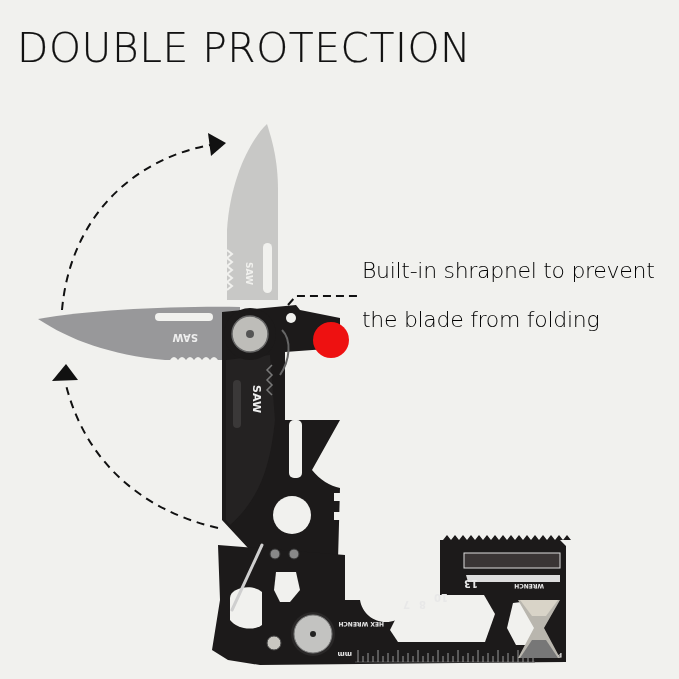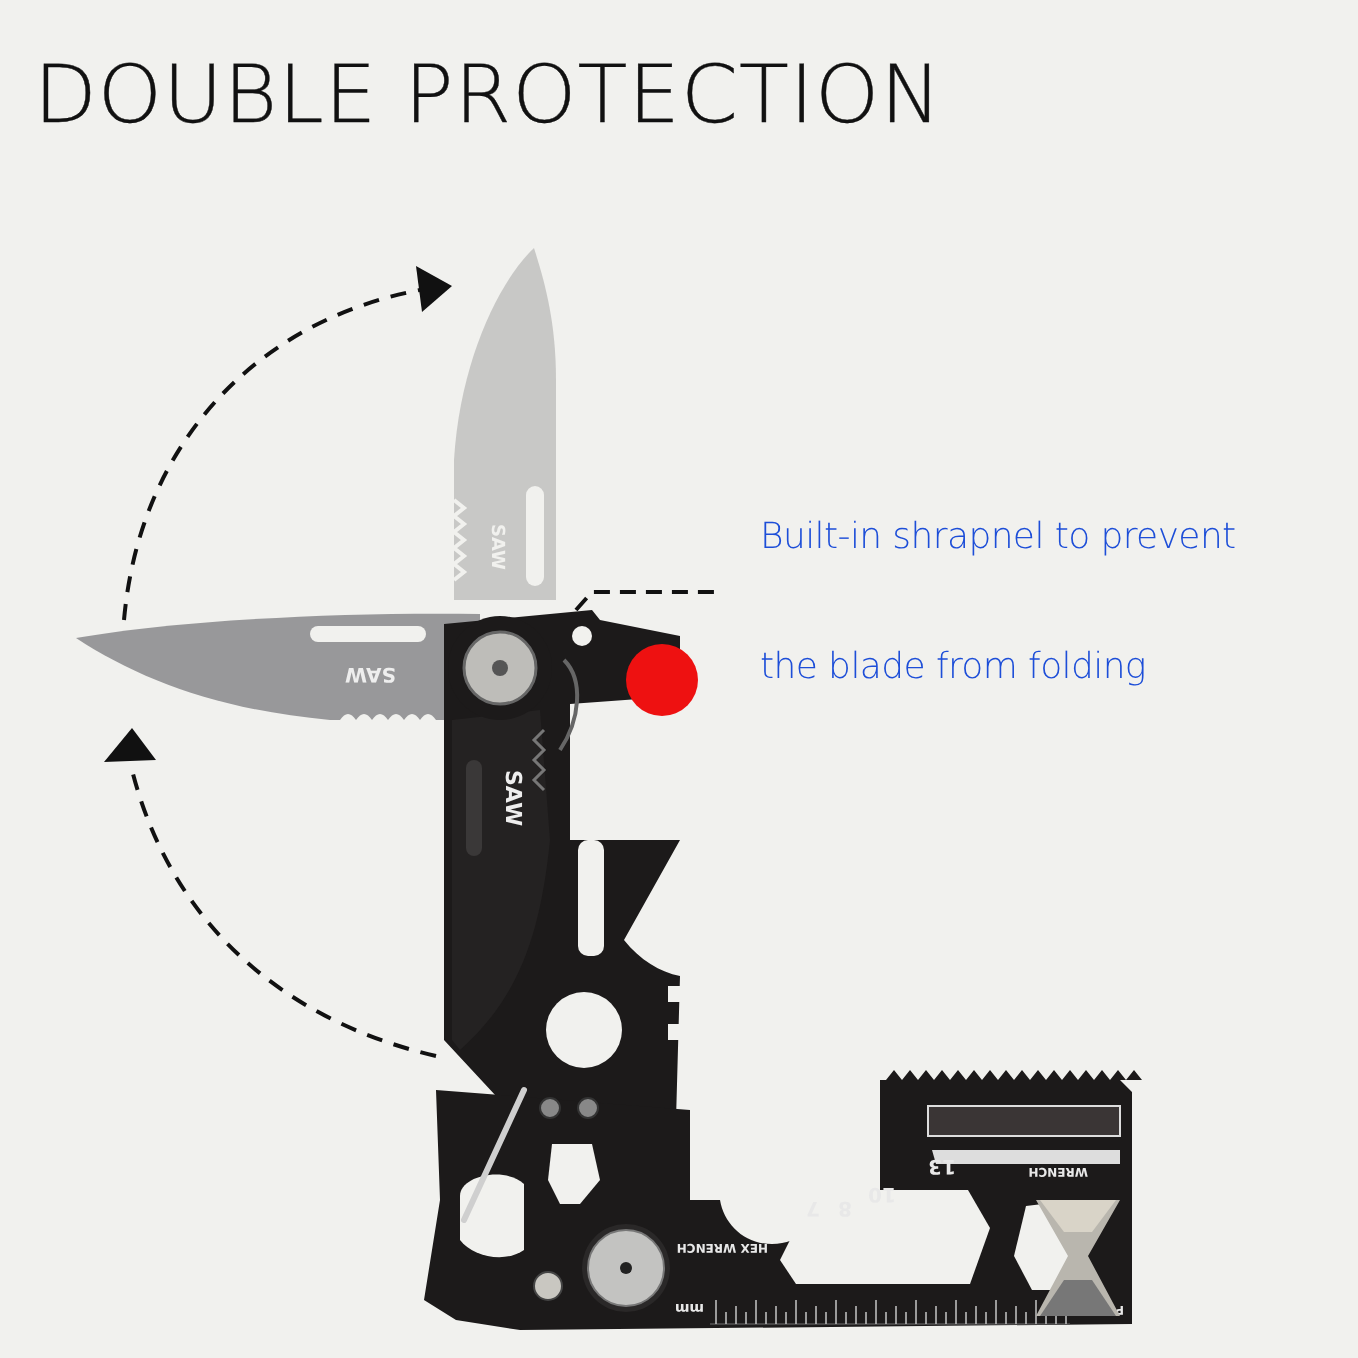--- a/index.html
+++ b/index.html
@@ -24,31 +24,31 @@
       font-size: 40px;
       letter-spacing: 0.5px;
       color: #111;
       line-height: 1;
       transform: scaleX(1.02);
       transform-origin: left top;
       -webkit-text-stroke: 0.2px #111;
     }
     .callout {
       position: absolute;
-      left: 380px;
+      left: 362px;
       font-family: "DejaVu Sans", sans-serif;
       font-weight: 200;
-      font-size: 18px;
-      color: #1d4ed8;
+      font-size: 22px;
+      color: #000000;
       line-height: 1;
       white-space: nowrap;
       letter-spacing: -0.3px;
     }
     .callout.l1 { top: 260px; }
-    .callout.l2 { top: 309px; margin-top: 16px; }
+    .callout.l2 { top: 309px; }
     svg.scene {
       position: absolute;
       left: 0;
       top: 0;
     }
     .tick-label {
       font-family: "DejaVu Sans", sans-serif;
       font-weight: bold;
       fill: #e8e8e8;
     }

